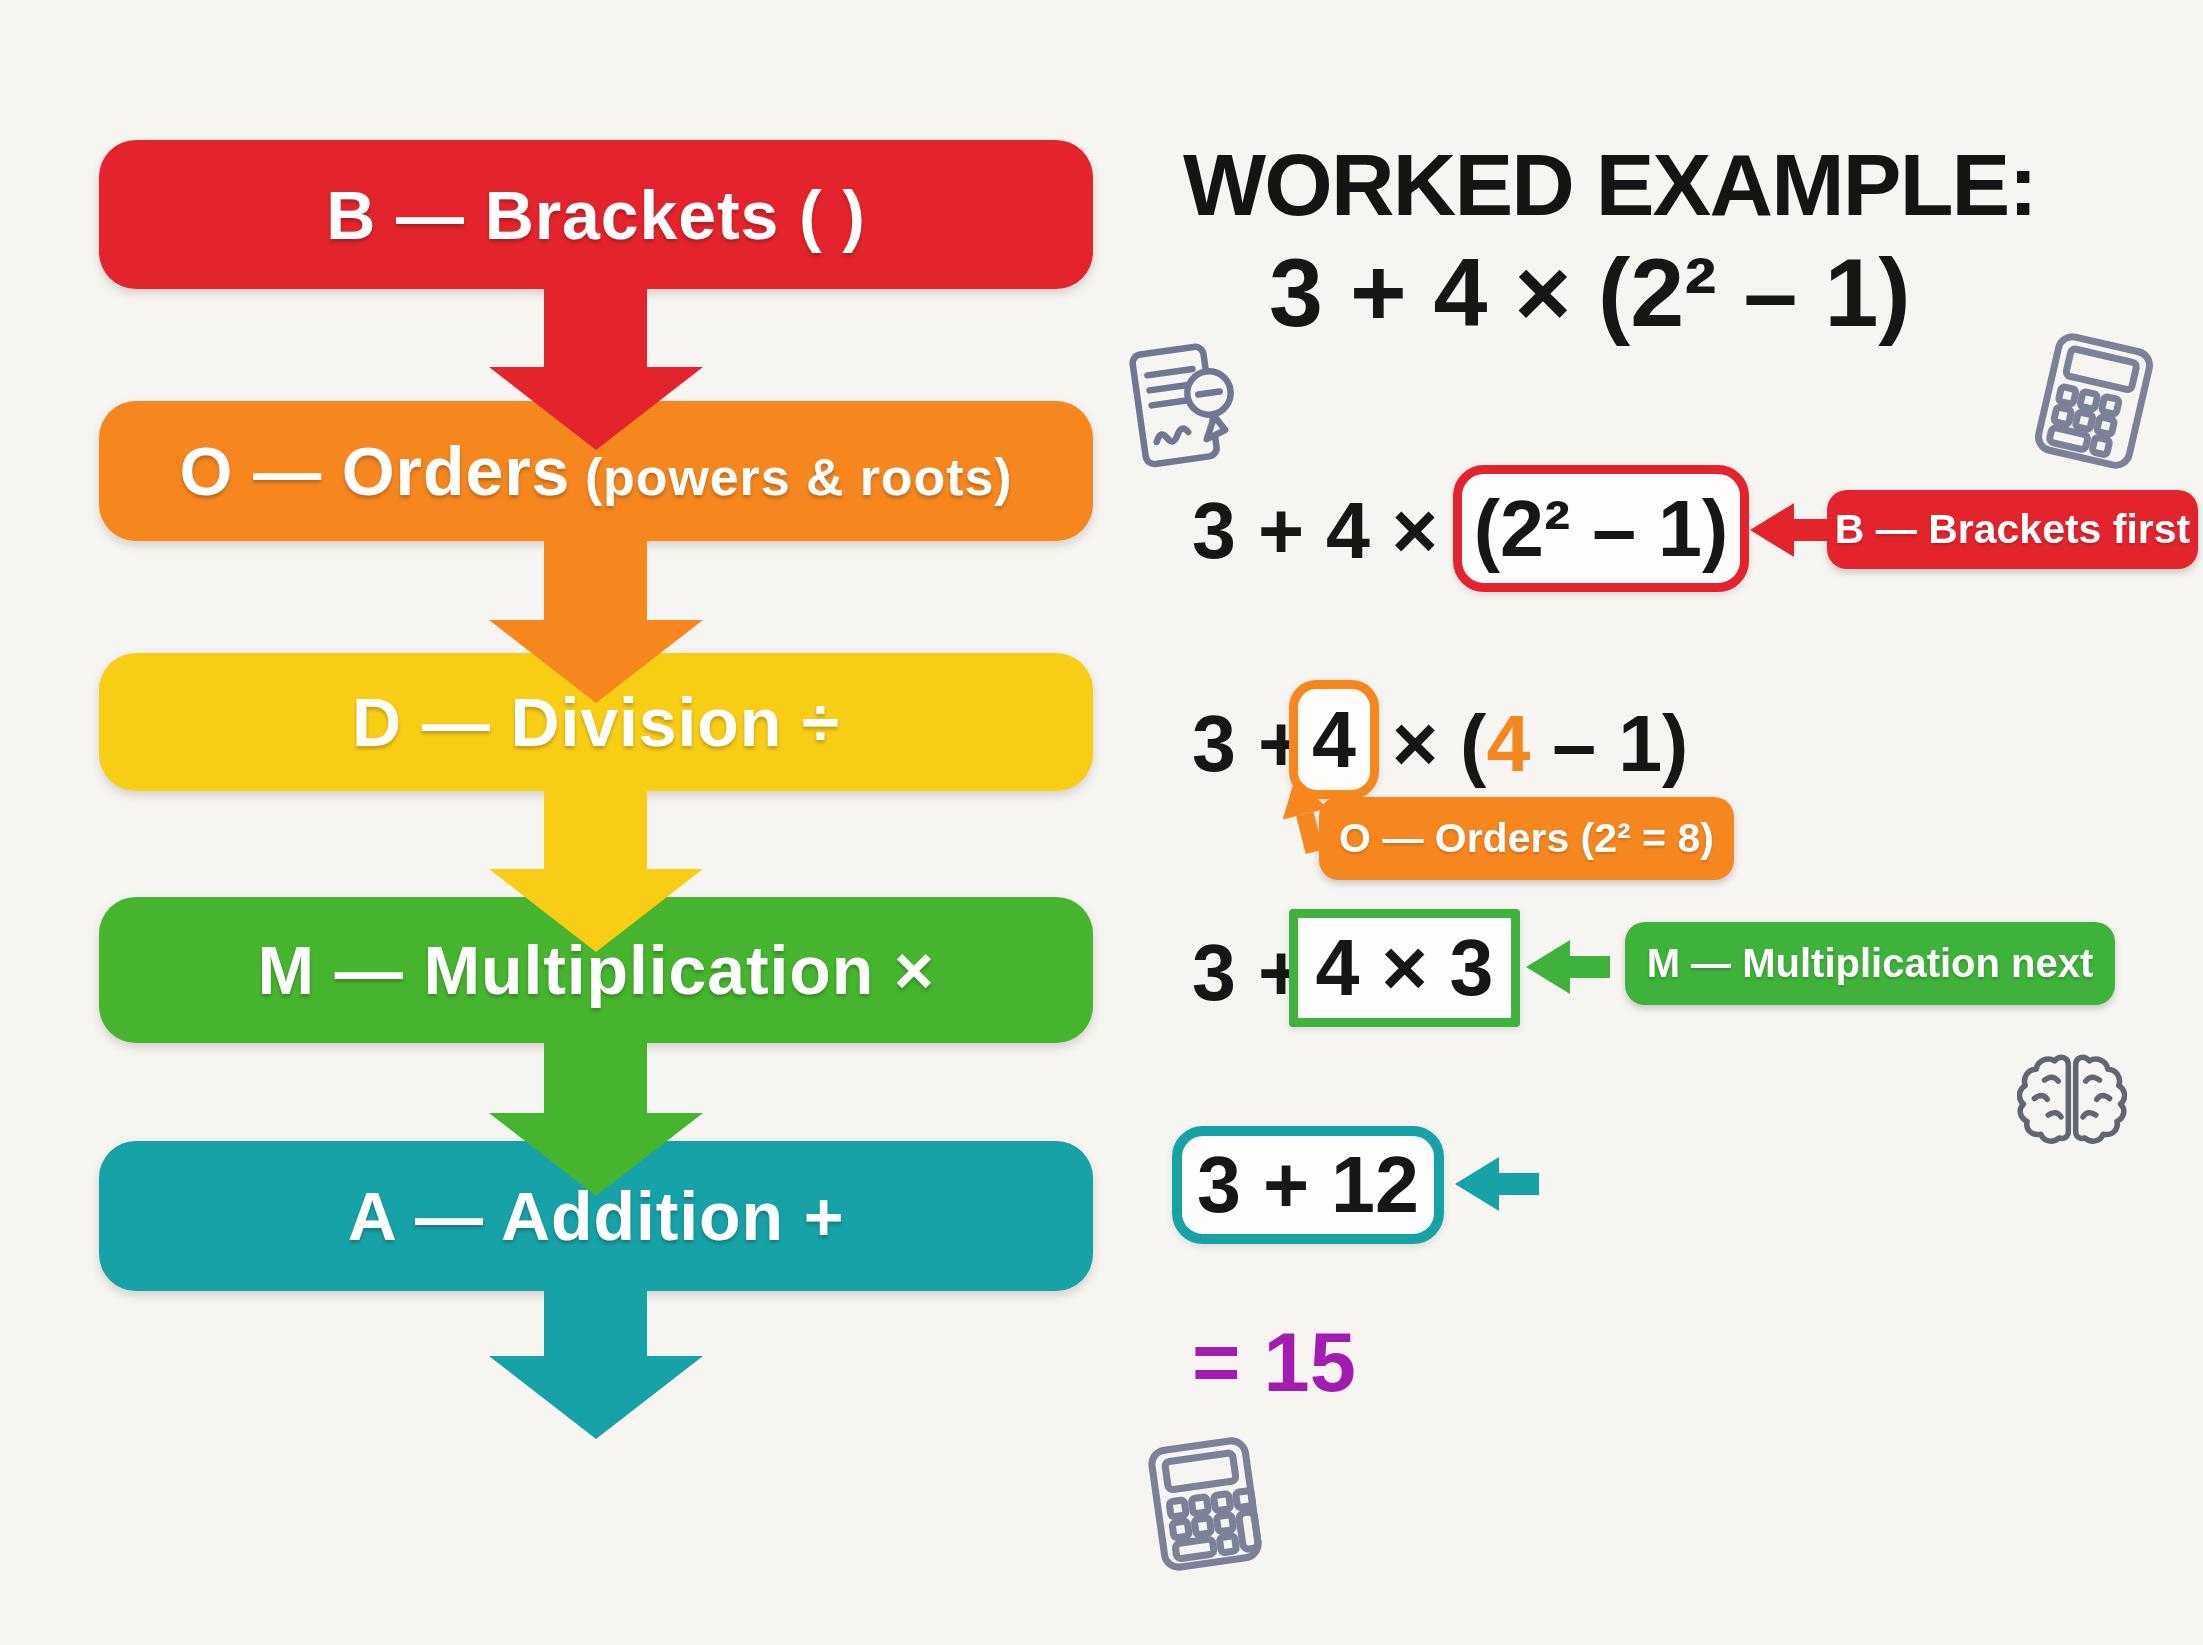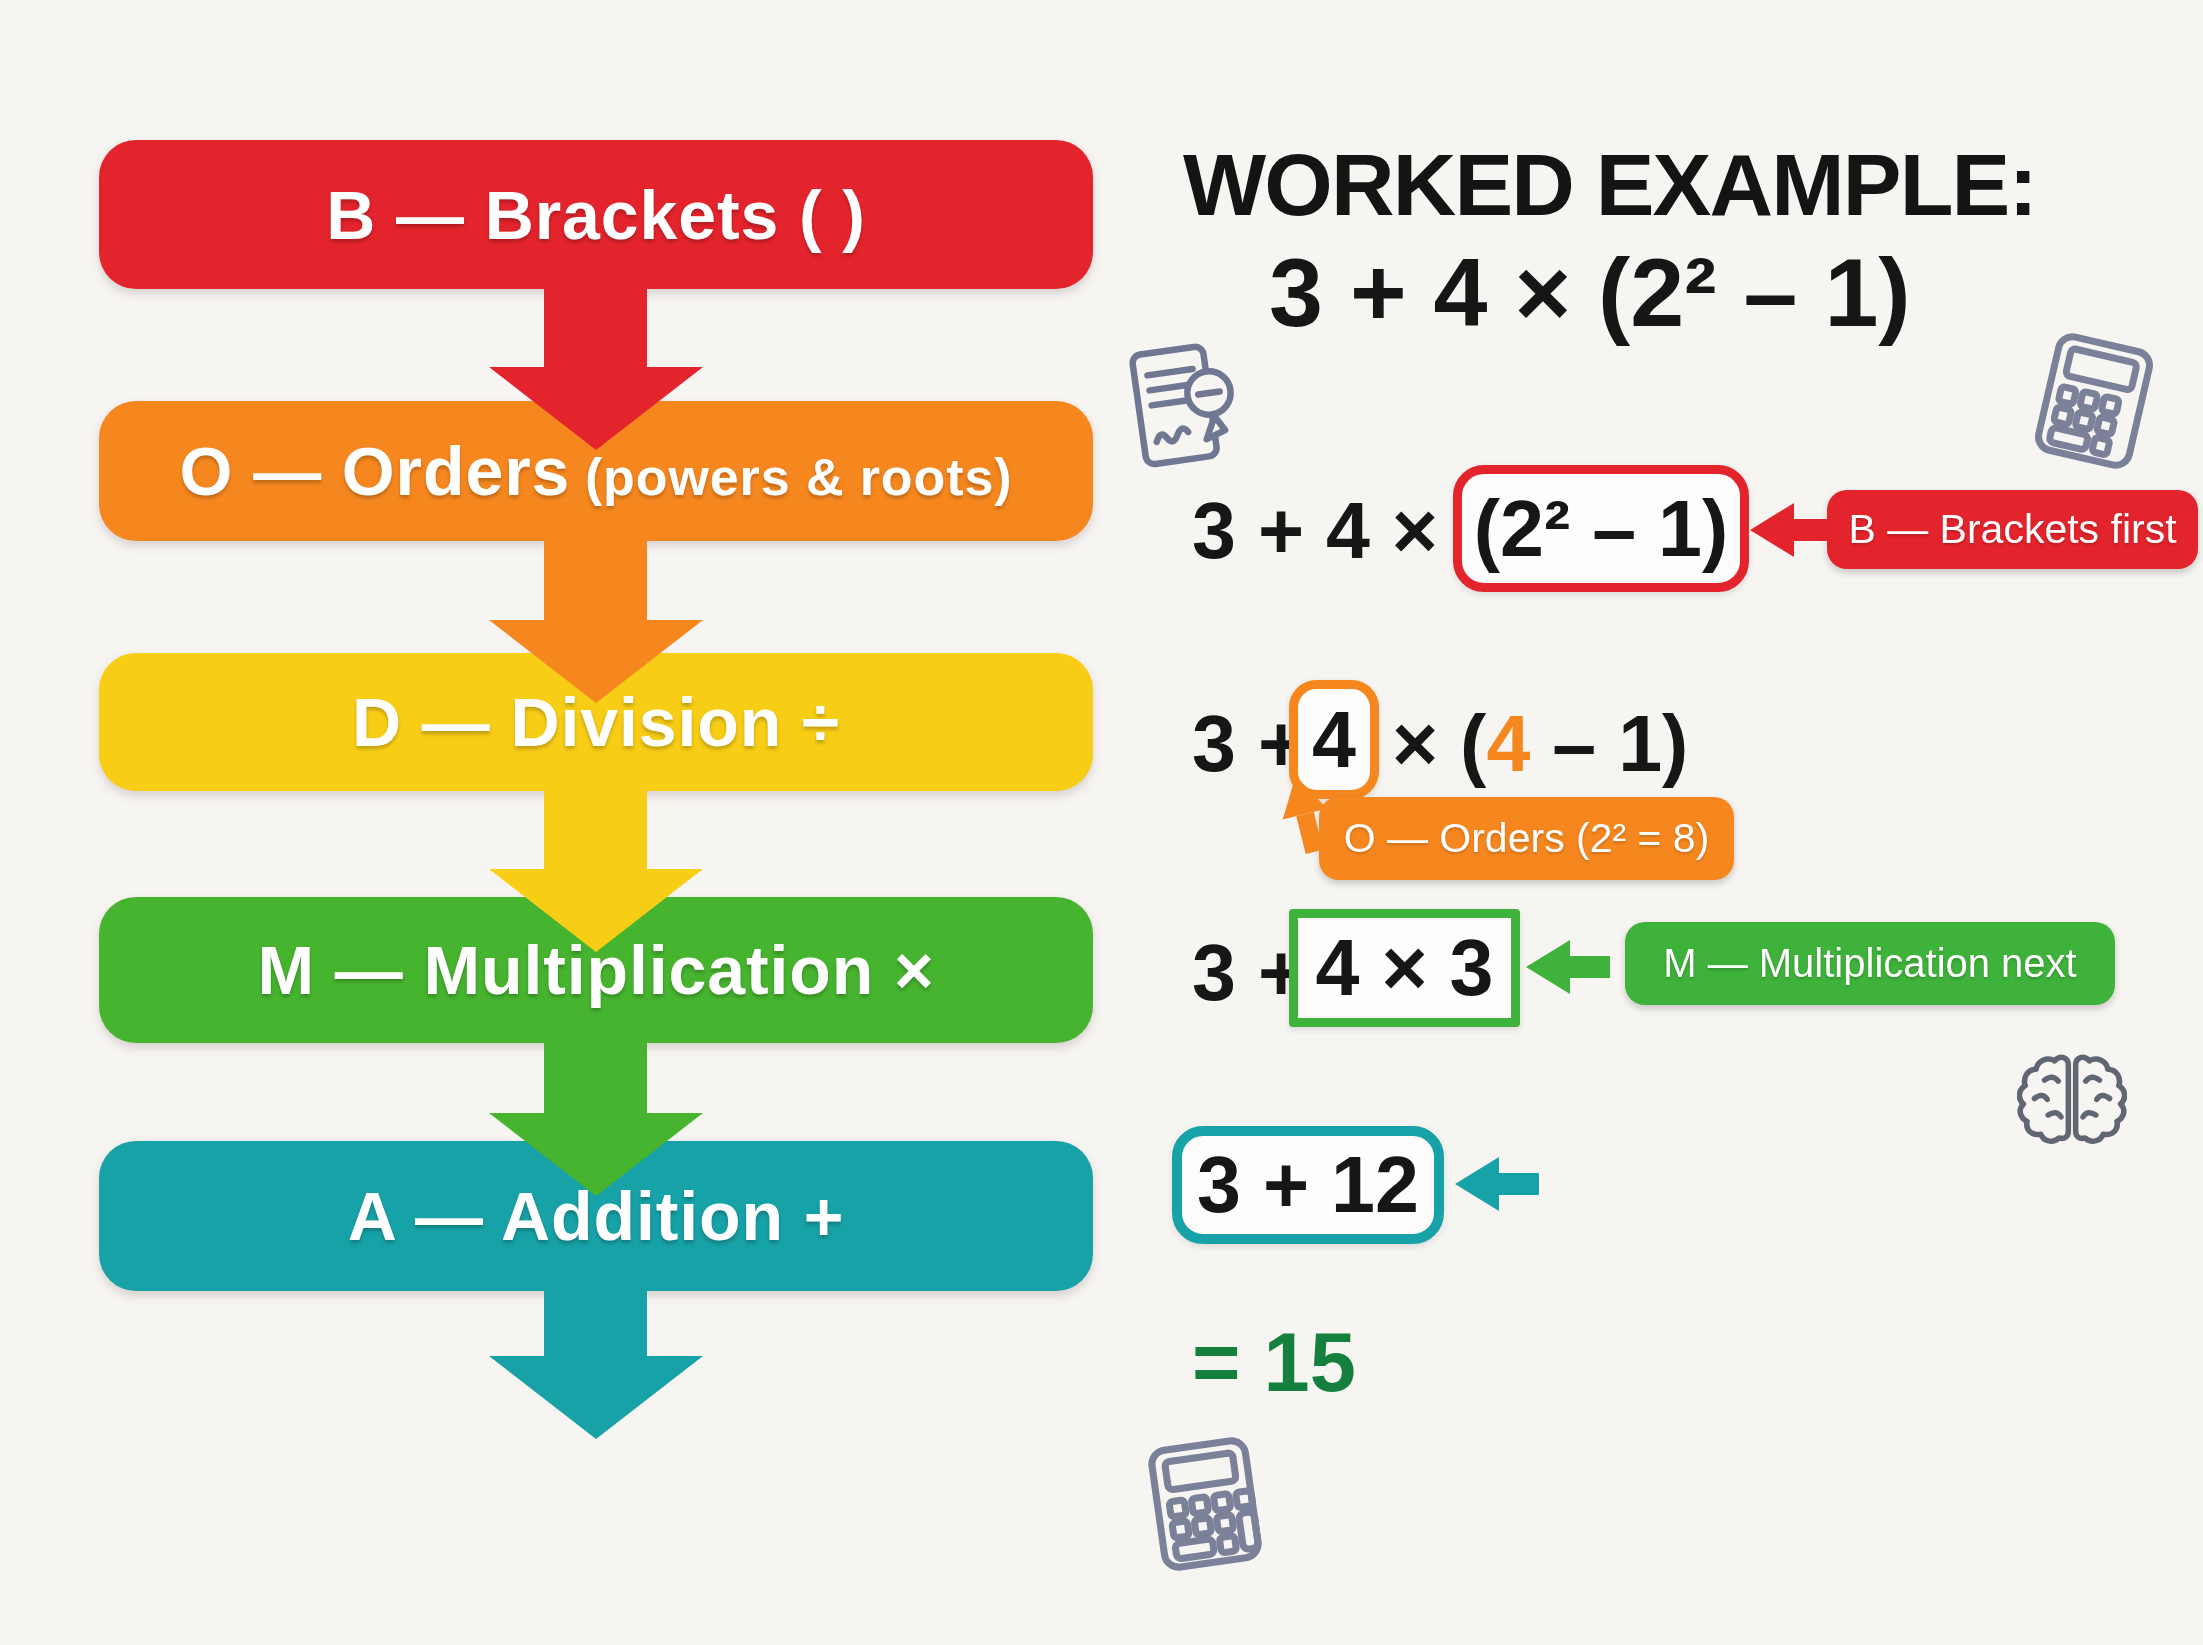--- a/index.html
+++ b/index.html
@@ -52,21 +52,21 @@
          display:flex; align-items:center; justify-content:center;
          font-size:79px; font-weight:800; color:#161616; white-space:pre;
          box-shadow:0 2.8px 7.3px rgba(0,0,0,.10); }
   .obox-red  { left:1453px; top:465px;  width:296px; height:127px; border:9.2px solid #e4242c; border-radius:31px; }
   .obox-orange{ left:1289px; top:680px; width:90px;  height:119px; border:9.2px solid #f6871f; border-radius:27.5px; }
   .obox-green{ left:1289px; top:909px;  width:231px; height:118px; border:9.2px solid #3eb23a; border-radius:4px; }
   .obox-teal { left:1172px; top:1126px; width:272px; height:118px; border:10px solid #17a2a7; border-radius:31px; }
 
   .callout{ position:absolute; z-index:1; border-radius:20px;
             display:flex; align-items:center; justify-content:center;
-            color:#fff; font-weight:400; white-space:pre;
+            color:#fff; font-weight:700; white-space:pre;
             text-shadow:0 1.8px 2.8px rgba(0,0,0,.18);
             box-shadow:0 3.7px 7.3px rgba(0,0,0,.18); }
   .co-red   { left:1827px; top:490px;  width:371px; height:79px; background:#e4242c; font-size:41px; }
   .co-orange{ left:1319px; top:797px;  width:415px; height:83px; background:#f6871f; font-size:41px; }
   .co-green { left:1625px; top:922px; width:490px; height:83px; background:#3eb23a; font-size:40px; }
   .co-teal  { left:1530px; top:1142px; width:375px; height:79px; background:#17a2a7; font-size:41px; }
 
   .harrow{ position:absolute; display:flex; align-items:center; z-index:2; }
   .harrow .head{ width:0; height:0; border-top:27.5px solid transparent; border-bottom:27.5px solid transparent; }
   .harrow .shaft{ width:40px; height:22px; }
@@ -75,21 +75,21 @@
   .ha-teal { left:1455px; top:1157px; } .ha-teal .head{ border-right:44px solid #17a2a7; }  .ha-teal .shaft{ background:#17a2a7; }
 
   .uparrow{ position:absolute; left:1282px; top:775px; z-index:2;
             display:flex; flex-direction:column; align-items:center;
             transform:rotate(-14deg); }
   .uparrow .head{ width:0; height:0; border-left:23px solid transparent; border-right:23px solid transparent;
                   border-bottom:39px solid #f6871f; }
   .uparrow .shaft{ width:18.4px; height:39px; background:#f6871f; }
 
   .we-result{ position:absolute; left:1192px; top:1315px; font-size:83px; font-weight:800;
-              color:#15803d; white-space:pre; }
+              color:#a21caf; white-space:pre; }
 
   
   .icon{ position:absolute; }
   .icon svg{ width:100%; height:100%; display:block; }
   .ic-doc  { left:1122px; top:340px;  width:127px; height:130px; color:#707792; transform:rotate(-8deg); }
   .ic-calc1{ left:2040px; top:336px;  width:108px; height:130px; color:#7b8198; transform:rotate(13deg); }
   .ic-brain{ left:2017px; top:1045px; width:110px; height:107px; color:#606673; }
   .ic-calc2{ left:1148px; top:1438px; width:114px; height:132px; color:#7b8198; transform:rotate(-8deg); }
 </style>
 </head>

